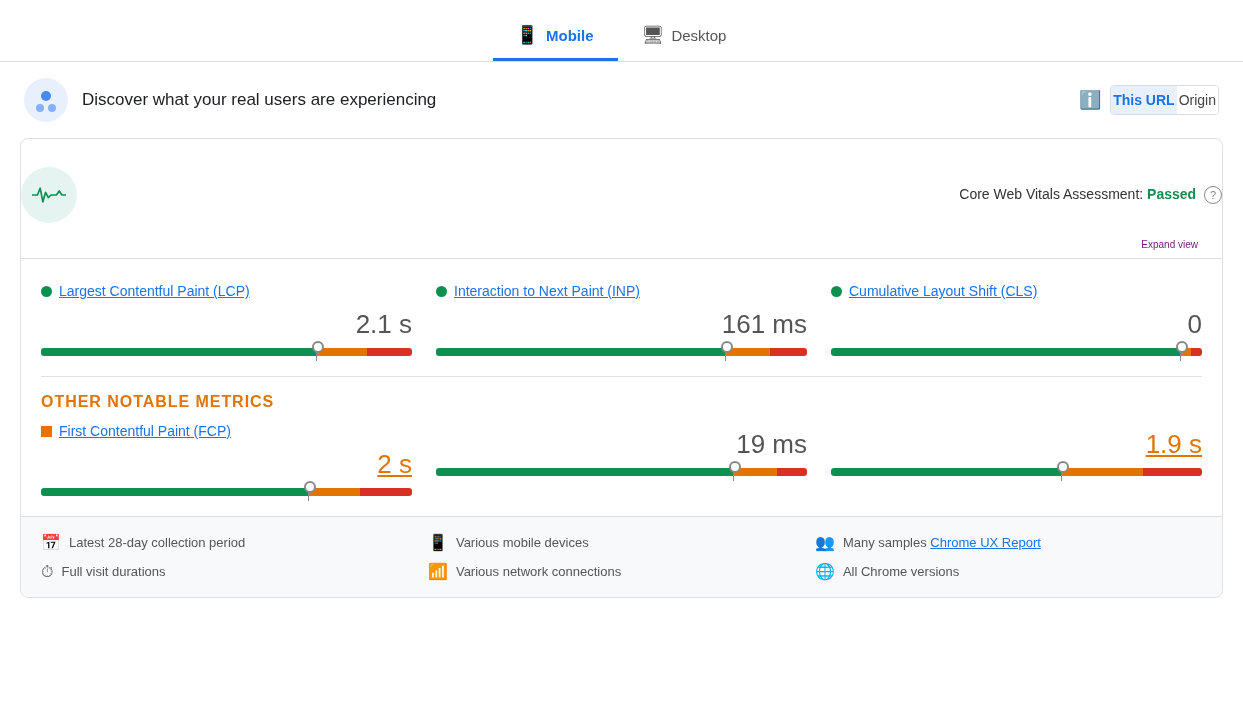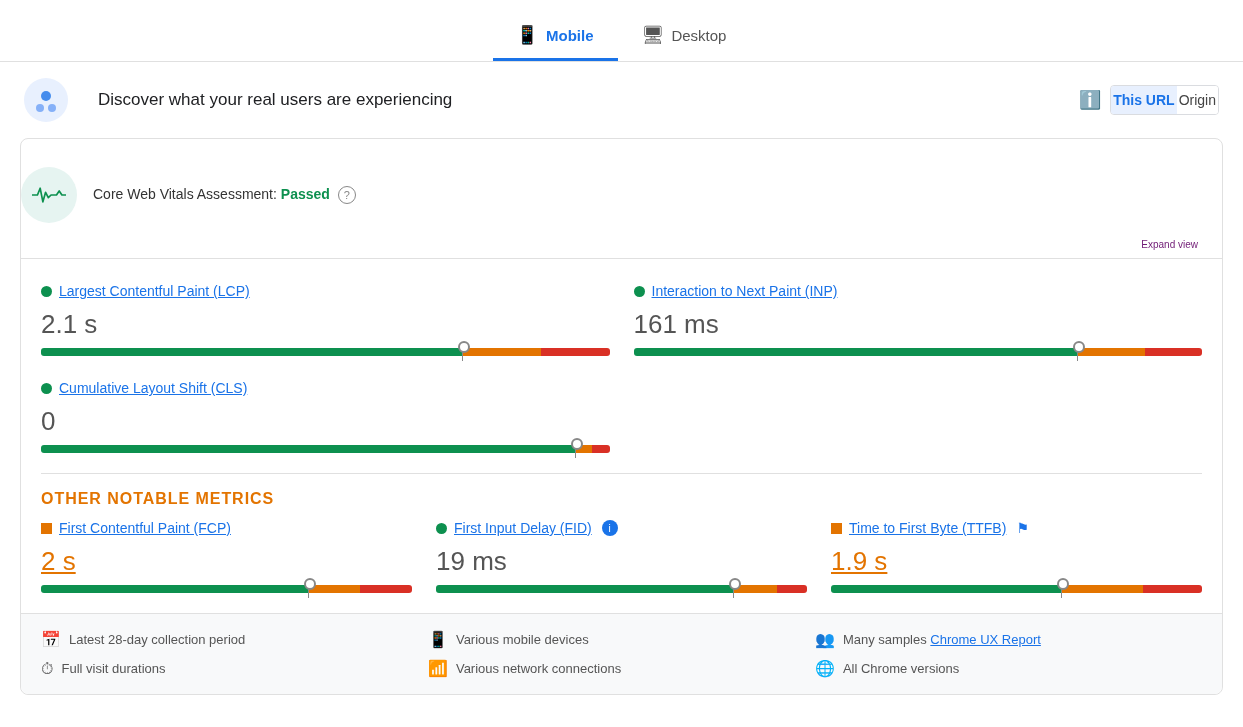--- a/index.html
+++ b/index.html
@@ -38,21 +38,21 @@
     .tab-icon {
       font-size: 18px;
     }
 
     
     .header-row {
       display: flex;
       align-items: center;
       padding: 16px 24px;
       background: #fff;
-      gap: 30px;
+      gap: 14px;
     }
     .header-avatar {
       width: 44px;
       height: 44px;
       border-radius: 50%;
       background: #e8f0fe;
       display: flex;
       align-items: center;
       justify-content: center;
       flex-shrink: 0;
@@ -98,21 +98,21 @@
       margin: 0 20px 20px 20px;
       border: 1px solid #e0e0e0;
       border-radius: 8px;
       background: #fff;
       padding-bottom: 0;
     }
 
     
     .assessment-header {
       display: flex;
-      justify-content: flex-start;
+      justify-content: space-between;
       align-items: center;
       padding: 28px 0 16px 0;
       gap: 16px;
     }
     .vitals-icon {
       width: 56px;
       height: 56px;
       border-radius: 50%;
       background: #e6f4f1;
       display: flex;
@@ -142,21 +142,21 @@
       text-align: right;
       padding: 0 24px 8px 24px;
       color: #701a75;
       font-size: 10px;
       cursor: pointer;
     }
 
     
     .metrics-grid {
       display: grid;
-      grid-template-columns: 1fr 1fr;
+      grid-template-columns: 1fr 1fr 1fr;
       border-top: 1px solid #e0e0e0;
       padding: 24px 20px 20px 20px;
       gap: 24px;
     }
     .metric-item {
       display: flex;
       flex-direction: column;
       gap: 4px;
     }
     .metric-label {
@@ -177,21 +177,21 @@
       flex-shrink: 0;
     }
     .dot-green { background: #0d904f; }
     .square-orange {
       width: 11px;
       height: 11px;
       background: #e37400;
       flex-shrink: 0;
     }
     .metric-value {
-      text-align: left;
+      text-align: right;
       font-size: 26px;
       color: #555;
       padding: 6px 0 4px 0;
     }
     .metric-value.orange { color: #e37400; text-decoration: underline; }
 
     
     .progress-bar-wrap {
       position: relative;
       height: 8px;
@@ -420,42 +420,32 @@
         <div class="progress-bar-track">
           <div class="bar-green" style="flex:72"></div>
             <div class="bar-orange" style="flex:14"></div>
             <div class="bar-red" style="flex:14"></div>
         </div>
         <div class="marker" style="left:72%"></div>
       </div>
     </div>
 
     <div class="metric-item">
-      <div class="metric-label">
-        <span class="dot dot-green"></span>
-        <a>First Input Delay (FID)</a>
-        <span class="metric-info-icon">i</span>
-      </div>
       <div class="metric-value">19 ms</div>
       <div class="progress-bar-wrap">
         <div class="progress-bar-track">
           <div class="bar-green" style="flex:80"></div>
             <div class="bar-orange" style="flex:12"></div>
             <div class="bar-red" style="flex:8"></div>
         </div>
         <div class="marker" style="left:80%"></div>
       </div>
     </div>
 
     <div class="metric-item">
-      <div class="metric-label">
-        <span class="square-orange"></span>
-        <a>Time to First Byte (TTFB)</a>
-        <span class="metric-flag-icon">⚑</span>
-      </div>
       <div class="metric-value orange">1.9 s</div>
       <div class="progress-bar-wrap">
         <div class="progress-bar-track">
           <div class="bar-green" style="flex:62"></div>
             <div class="bar-orange" style="flex:22"></div>
             <div class="bar-red" style="flex:16"></div>
         </div>
         <div class="marker" style="left:62%"></div>
       </div>
     </div>

